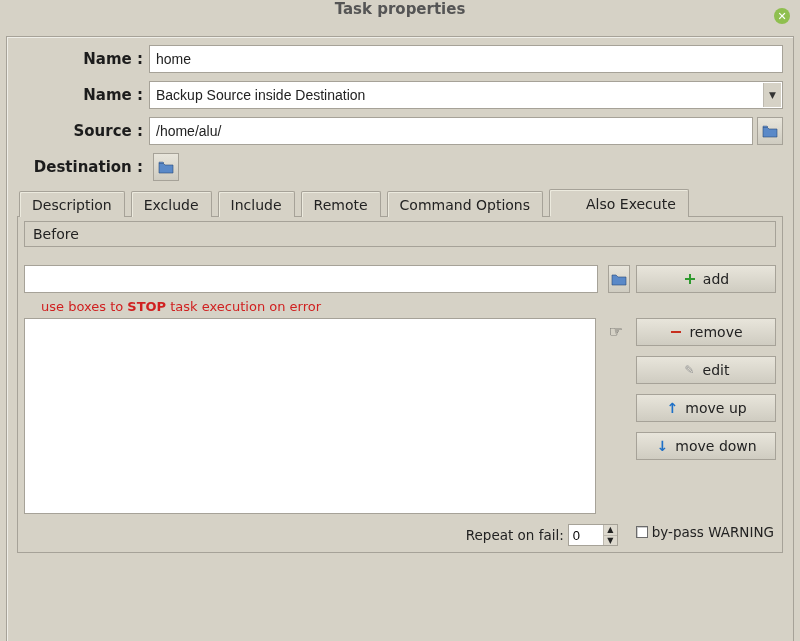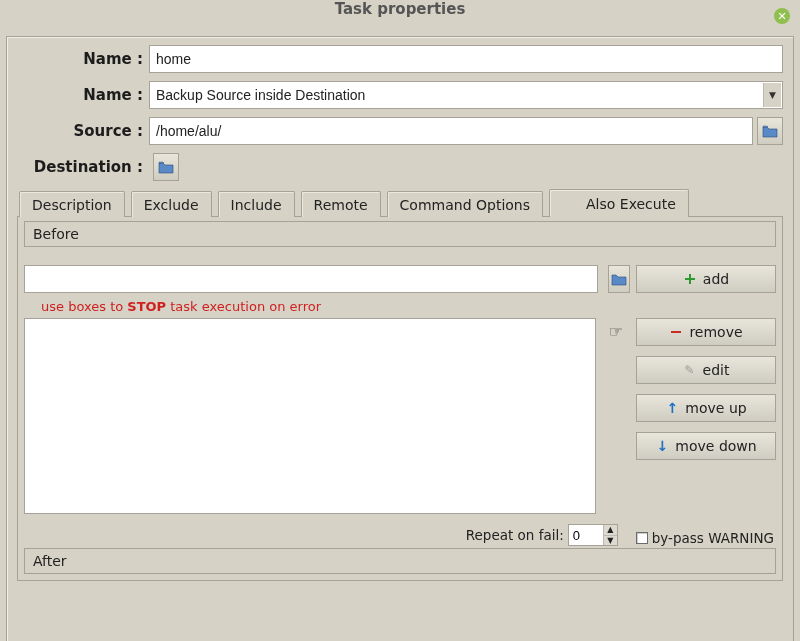--- a/index.html
+++ b/index.html
@@ -212,21 +212,21 @@
   }
   .side-buttons {
     display: flex;
     flex-direction: column;
     gap: 10px;
   }
 
   .footer-opts {
     display: flex;
     justify-content: flex-end;
-    align-items: flex-end;
+    align-items: flex-start;
     gap: 18px;
     margin: 10px 2px 0 0;
     font-size: 13.5px;
   }
   .footer-opts .repeat-wrap { display: flex; align-items: center; gap: 4px; }
   .spinner {
     display: inline-flex;
     height: 22px;
     border: 1px solid #a6a298;
     background: #fff;
@@ -402,19 +402,16 @@
             <span>▼</span>
           </span>
         </span>
       </div>
       <label style="display:flex; align-items:center; cursor:pointer;">
         <span class="chk"></span>
         <span>by-pass WARNING</span>
       </label>
     </div>
 
-    <div class="section-header" style="margin-top:2px;">
-      <span>After</span>
-    </div>
 
   </div>
 
 </div>
 
 </body></html>

